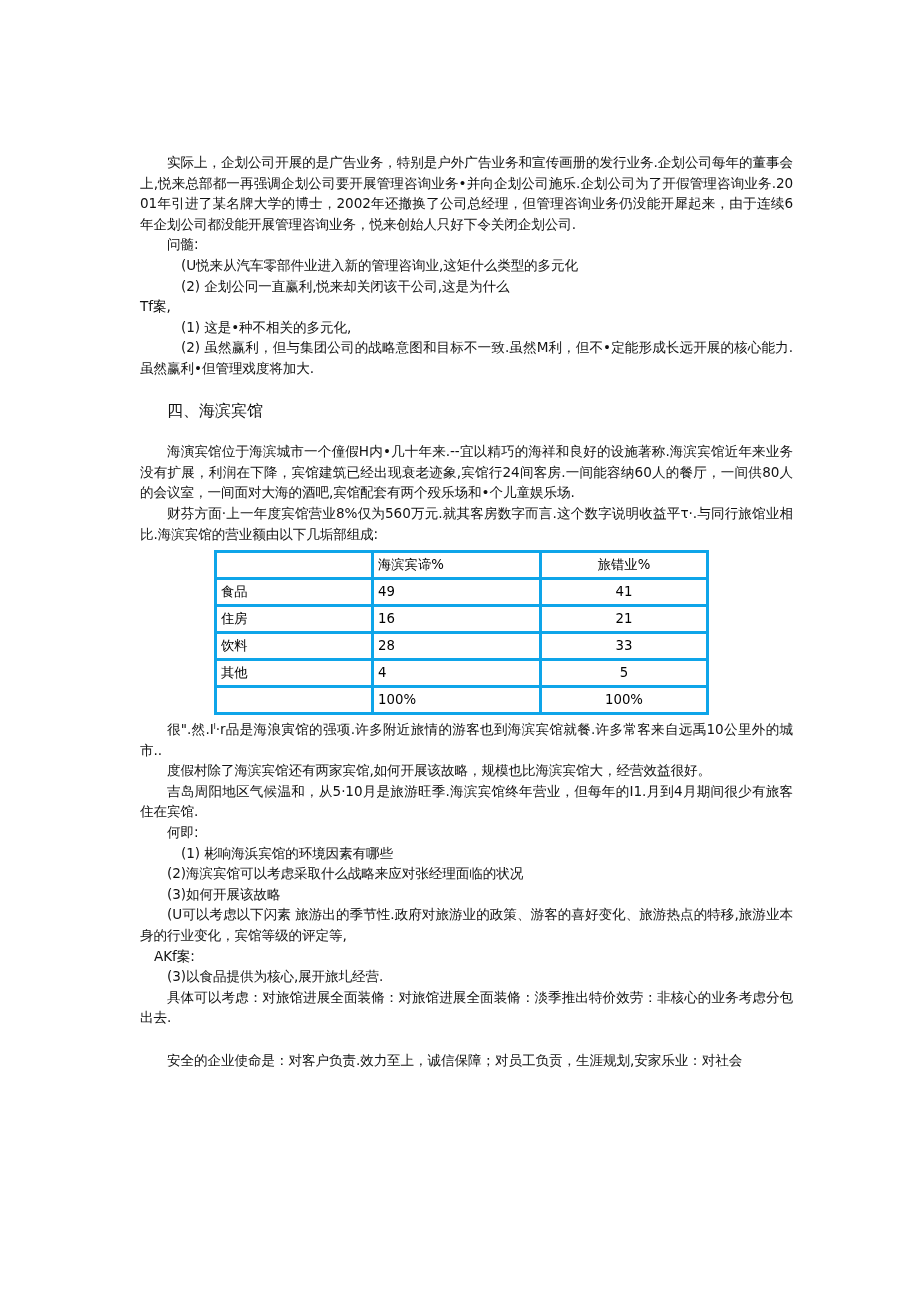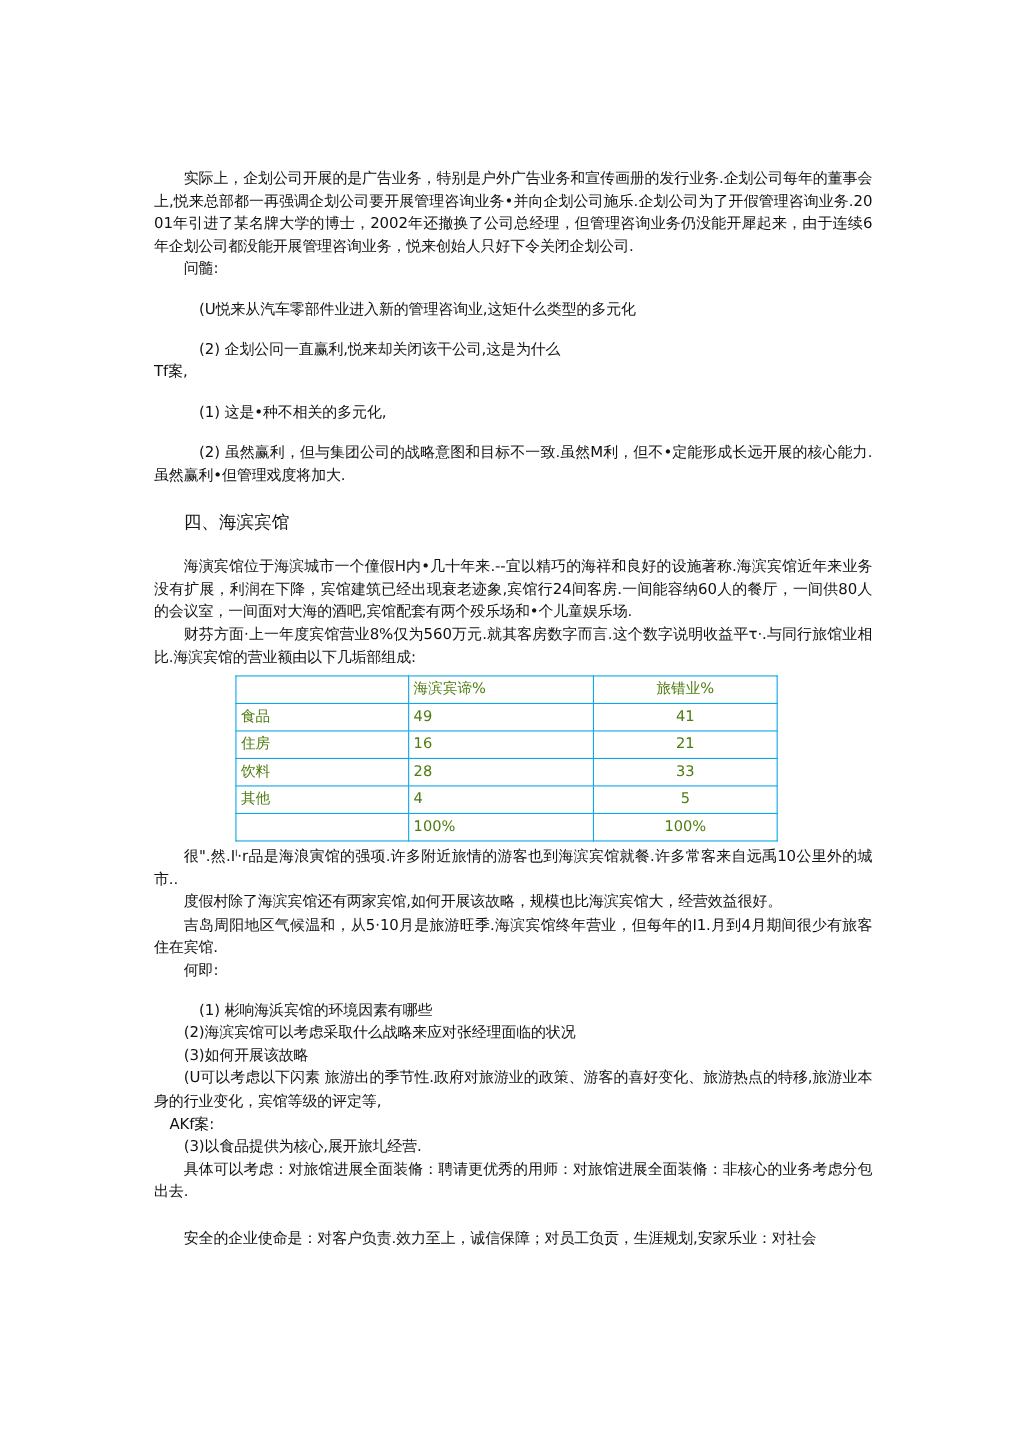--- a/index.html
+++ b/index.html
@@ -36,21 +36,20 @@
     word-break: break-all;
   }
   .indent2 {
     text-indent: 27px;
   }
   .indent1 {
     text-indent: 14px;
   }
   .indent3 {
     text-indent: 41px;
-    margin-top: 16px;
   }
   .noindent {
     text-indent: 0;
   }
   .heading {
     font-size: 16px;
     line-height: 20.6px;
     color: #121212;
     margin: 0;
     text-indent: 27px;
@@ -61,24 +60,24 @@
 
   table.data-table {
     border-collapse: collapse;
     width: 492px;
     margin-left: 74px;
     margin-top: 6px;
     margin-bottom: 4px;
     table-layout: fixed;
   }
   table.data-table td {
-    border: 1px solid #0ea5e9;
+    border: 3px solid #0ea5e9;
     font-size: 13.3px;
     line-height: 17px;
-    color: #4d7c0f;
+    color: #000000;
     padding: 3px 4px 4px 4px;
     vertical-align: top;
     height: 20px;
     box-sizing: border-box;
   }
   .col-label { width: 157px; }
   .col-a { width: 168px; }
   .col-b { width: 167px; text-align: center; }
 </style>
 </head>
@@ -145,20 +144,20 @@
     <p class="para indent2">吉岛周阳地区气候温和，从5·10月是旅游旺季.海滨宾馆终年营业，但每年的I1.月到4月期间很少有旅客住在宾馆.</p>
 
     <p class="para indent2">何即:</p>
     <p class="para indent3">(1) 彬响海浜宾馆的环境因素有哪些</p>
     <p class="para indent2">(2)海滨宾馆可以考虑采取什么战略来应对张经理面临的状况</p>
     <p class="para indent2">(3)如何开展该故略</p>
 
     <p class="para indent2">(U可以考虑以下闪素 旅游出的季节性.政府对旅游业的政策、游客的喜好变化、旅游热点的特移,旅游业本身的行业变化，宾馆等级的评定等,</p>
     <p class="para indent1">AKf案:</p>
     <p class="para indent2">(3)以食品提供为核心,展开旅圠经营.</p>
-    <p class="para indent2">具体可以考虑：对旅馆进展全面装脩：聘请更优秀的用师：对旅馆进展全面装脩：非核心的业务考虑分包出去.</p>
+    <p class="para indent2">具体可以考虑：对旅馆进展全面装脩：对旅馆进展全面装脩：淡季推出特价效劳：非核心的业务考虑分包出去.</p>
 
     <div class="gap-lg"></div>
 
     <p class="para indent2">安全的企业使命是：对客户负责.效力至上，诚信保障；对员工负贡，生涯规划,安家乐业：对社会</p>
 
   </div>
 </div>
 
 </body></html>

